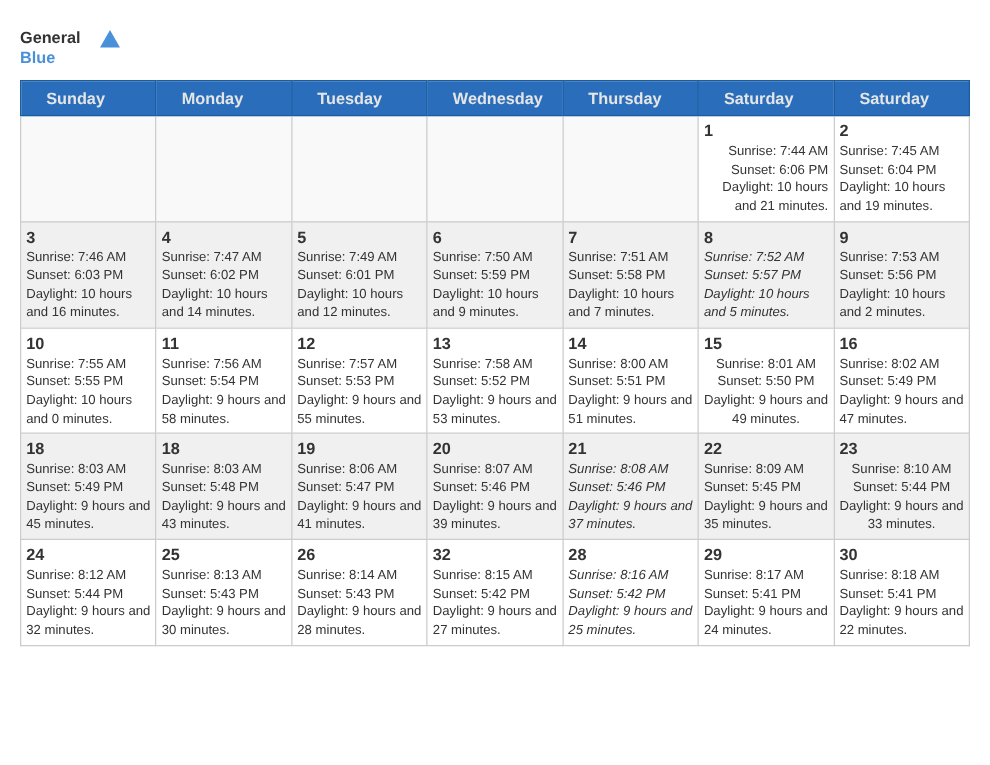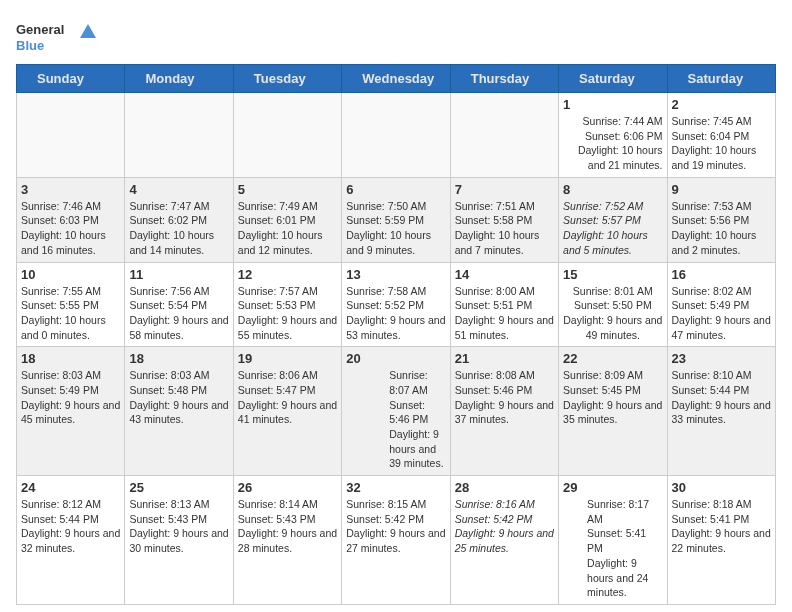--- a/index.html
+++ b/index.html
@@ -225,39 +225,39 @@
 Daylight: 9 hours and 43 minutes.</div>
         </td>
         <td class="shaded">
           <span class="day-number">19</span>
           <div class="day-info" style="white-space: pre-line;">Sunrise: 8:06 AM
 Sunset: 5:47 PM
 Daylight: 9 hours and 41 minutes.</div>
         </td>
         <td class="shaded">
           <span class="day-number">20</span>
-          <div class="day-info" style="white-space: pre-line; margin-left: 43px;">Sunrise: 8:07 AM
+          <div class="day-info" style="white-space: pre-line;">Sunrise: 8:07 AM
 Sunset: 5:46 PM
 Daylight: 9 hours and 39 minutes.</div>
         </td>
         <td class="shaded">
           <span class="day-number">21</span>
-          <div class="day-info" style="white-space: pre-line;">Sunrise: 8:08 AM
+          <div class="day-info" style="white-space: pre-line; font-style: italic;">Sunrise: 8:08 AM
 Sunset: 5:46 PM
 Daylight: 9 hours and 37 minutes.</div>
         </td>
         <td class="shaded">
           <span class="day-number">22</span>
           <div class="day-info" style="white-space: pre-line;">Sunrise: 8:09 AM
 Sunset: 5:45 PM
 Daylight: 9 hours and 35 minutes.</div>
         </td>
         <td class="shaded">
           <span class="day-number">23</span>
-          <div class="day-info" style="white-space: pre-line;">Sunrise: 8:10 AM
+          <div class="day-info" style="white-space: pre-line; text-align: center;">Sunrise: 8:10 AM
 Sunset: 5:44 PM
 Daylight: 9 hours and 33 minutes.</div>
         </td>
       </tr>
       <tr>
         <td>
           <span class="day-number">24</span>
           <div class="day-info" style="white-space: pre-line;">Sunrise: 8:12 AM
 Sunset: 5:44 PM
 Daylight: 9 hours and 32 minutes.</div>
@@ -281,21 +281,21 @@
 Daylight: 9 hours and 27 minutes.</div>
         </td>
         <td>
           <span class="day-number">28</span>
           <div class="day-info" style="white-space: pre-line; font-style: italic;">Sunrise: 8:16 AM
 Sunset: 5:42 PM
 Daylight: 9 hours and 25 minutes.</div>
         </td>
         <td>
           <span class="day-number">29</span>
-          <div class="day-info" style="white-space: pre-line; margin-left: 24px;">Sunrise: 8:17 AM
+          <div class="day-info" style="white-space: pre-line;">Sunrise: 8:17 AM
 Sunset: 5:41 PM
 Daylight: 9 hours and 24 minutes.</div>
         </td>
         <td>
           <span class="day-number">30</span>
           <div class="day-info" style="white-space: pre-line;">Sunrise: 8:18 AM
 Sunset: 5:41 PM
 Daylight: 9 hours and 22 minutes.</div>
         </td>
       </tr>

